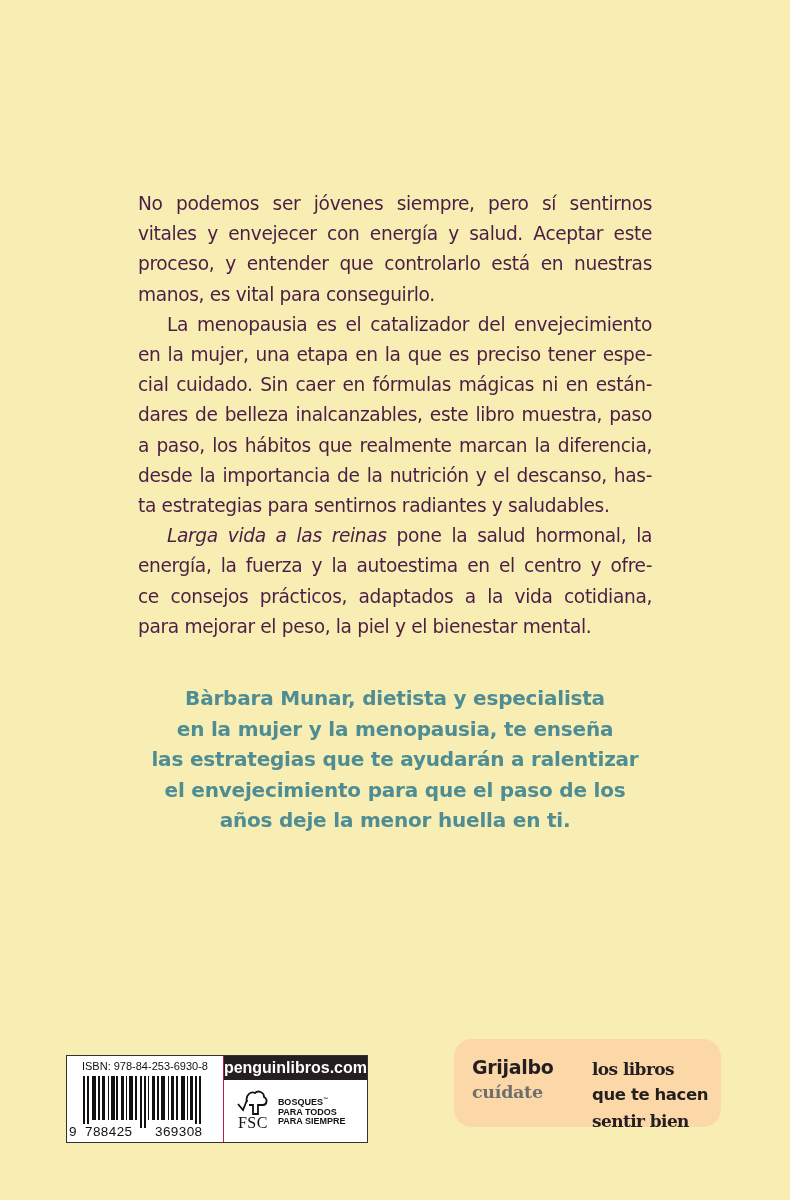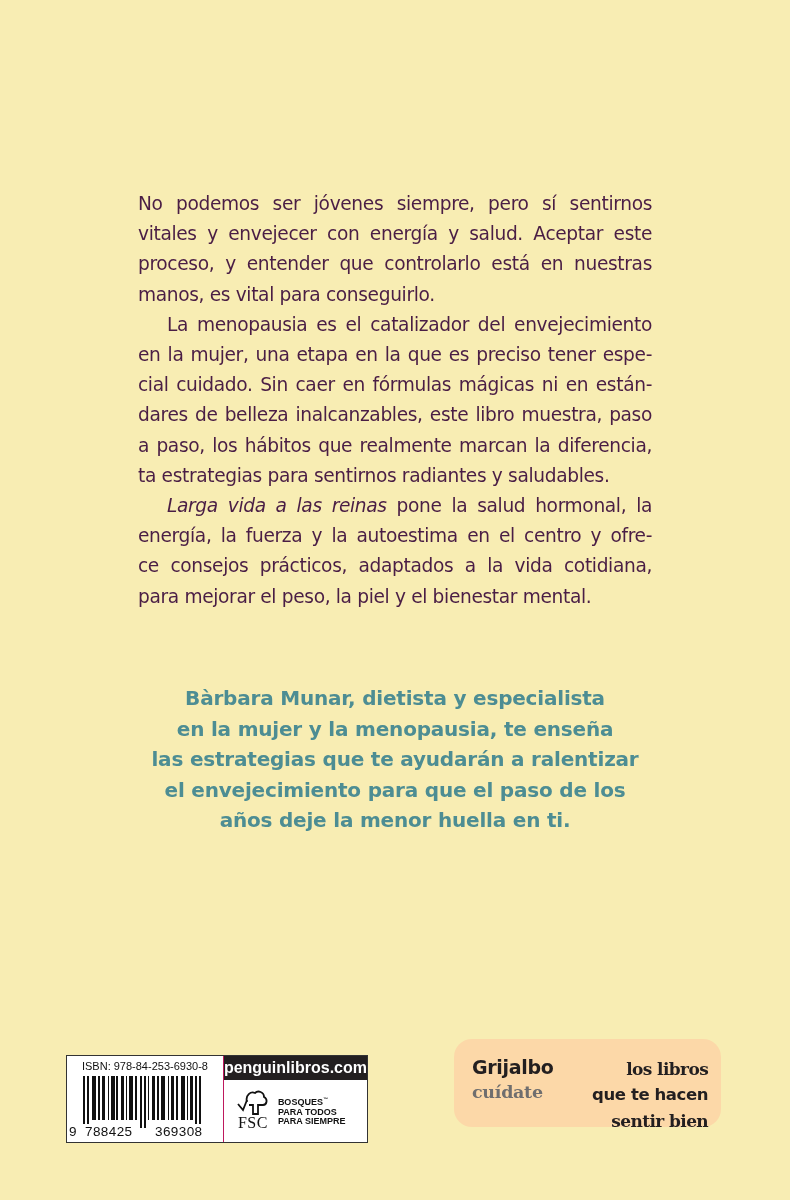--- a/index.html
+++ b/index.html
@@ -26,40 +26,41 @@
   .isbn-right { flex:1; display:flex; flex-direction:column; }
   .web { background:#231f20; color:#fff; font-family:"Liberation Sans", sans-serif; font-weight:bold; font-size:16px; text-align:center; height:24px; line-height:24px; }
   .fsc { flex:1; display:flex; align-items:center; padding-left:10px; }
   .fsc-logo { width:38px; display:flex; flex-direction:column; align-items:center; margin-right:6px; }
   .fsc-label { font-family:Liberation Serif, serif; font-size:16px; color:#111; letter-spacing:0.5px; margin-top:-2px; }
   .fsc-text { font-family:"Liberation Sans", sans-serif; font-weight:bold; font-size:9px; line-height:9.5px; color:#111; }
   .fsc-text sup { font-size:5px; }
   .grijalbo { position:absolute; left:454px; top:1039px; width:267px; height:88px; background:#fcd8a8; border-radius:18px; }
   .g-brand { position:absolute; left:18px; top:17px; font-family:"DejaVu Sans", sans-serif; font-weight:bold; font-size:19px; color:#231f20; letter-spacing:-0.3px; }
   .g-series { position:absolute; left:18px; top:43px; font-family:"DejaVu Serif", serif; font-weight:bold; font-size:17.5px; color:#6f6e6e; letter-spacing:-0.3px; }
-  .g-tag { position:absolute; left:138px; top:17px; font-family:"DejaVu Serif", serif; font-size:17px; line-height:26px; color:#231f20; letter-spacing:-0.6px; font-weight:bold;text-align:right; }
+  .g-tag { position:absolute; left:138px; top:17px; font-family:"DejaVu Serif", serif; font-size:17px; line-height:26px; color:#231f20; letter-spacing:-0.6px; font-weight:bold; }
   .g-tag span { display:block; }
   .g-tag .sans { font-family:"DejaVu Sans", sans-serif; font-weight:bold; font-size:16.5px; letter-spacing:-0.4px; }
 </style>
 </head>
 <body>
 
 <div class="blurb">
   <p>
     <span class="line">No podemos ser jóvenes siempre, pero sí sentirnos</span>
     <span class="line">vitales y envejecer con energía y salud. Aceptar este</span>
     <span class="line">proceso, y entender que controlarlo está en nuestras</span>
     <span class="line end">manos, es vital para conseguirlo.</span>
   </p>
   <p>
     <span class="line indent">La menopausia es el catalizador del envejecimiento</span>
     <span class="line">en la mujer, una etapa en la que es preciso tener espe-</span>
     <span class="line">cial cuidado. Sin caer en fórmulas mágicas ni en están-</span>
     <span class="line">dares de belleza inalcanzables, este libro muestra, paso</span>
     <span class="line">a paso, los hábitos que realmente marcan la diferencia,</span>
+    <span class="line">desde la importancia de la nutrición y el descanso, has-</span>
     <span class="line end">ta estrategias para sentirnos radiantes y saludables.</span>
   </p>
   <p>
     <span class="line indent"><em>Larga vida a las reinas</em><span> pone la salud hormonal, la</span></span>
     <span class="line">energía, la fuerza y la autoestima en el centro y ofre-</span>
     <span class="line">ce consejos prácticos, adaptados a la vida cotidiana,</span>
     <span class="line end">para mejorar el peso, la piel y el bienestar mental.</span>
   </p>
 </div>
 

